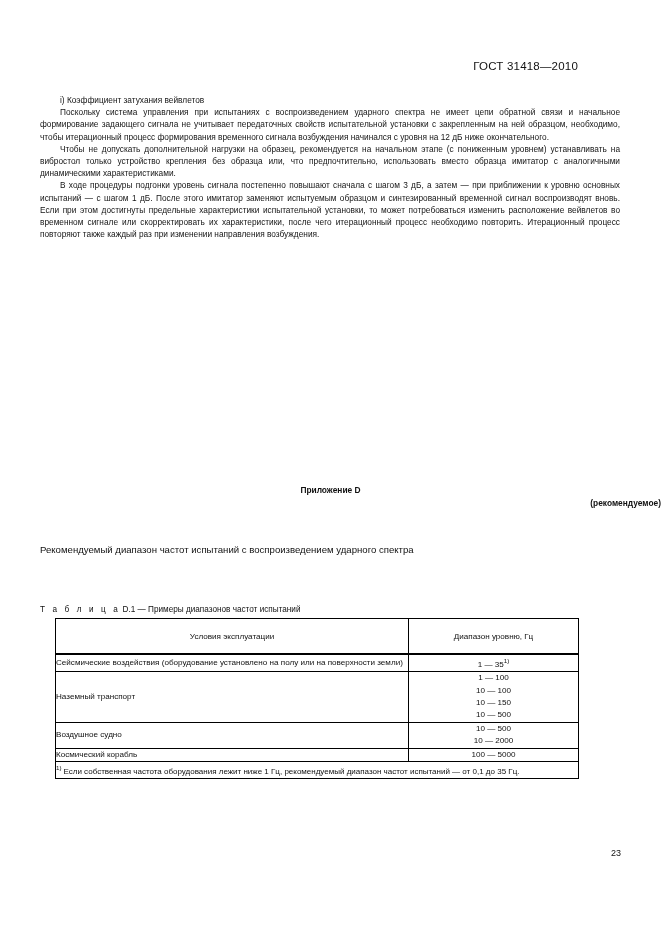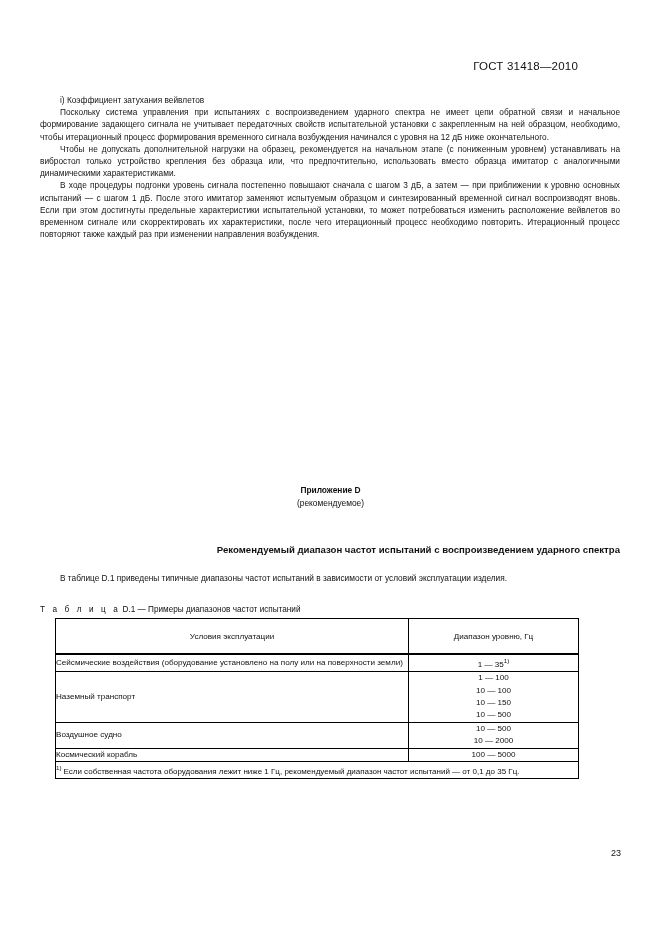--- a/index.html
+++ b/index.html
@@ -54,29 +54,29 @@
   .annex {
     position: absolute;
     left: 0;
     right: 0;
     top: 484px;
     text-align: center;
     font-size: 8.4px;
     font-weight: bold;
     line-height: 12.6px;
   }
-  .annex .line2 { font-weight: normal; }
+  .annex .line2 { font-weight: bold; text-align: right; }
   .annex-title {
     position: absolute;
     left: 40px;
     width: 580px;
     top: 543px;
-    text-align: right;
+    text-align: left;
     font-size: 9.6px;
-    font-weight: bold;
+    font-weight: normal;
     line-height: 14px;
   }
   .after-title {
     position: absolute;
     left: 40px;
     width: 580px;
     top: 572px;
     font-size: 8.3px;
     line-height: 12.2px;
     text-align: justify;
@@ -164,21 +164,20 @@
     <p class="body-text">В ходе процедуры подгонки уровень сигнала постепенно повышают сначала с шагом 3 дБ, а затем — при приближении к уровню основных испытаний — с шагом 1 дБ. После этого имитатор заменяют испытуемым образцом и синтезированный временной сигнал воспроизводят вновь. Если при этом достигнуты предельные характеристики испытательной установки, то может потребоваться изменить расположение вейвлетов во временном сигнале или скорректировать их характеристики, после чего итерационный процесс необходимо повторить. Итерационный процесс повторяют также каждый раз при изменении направления возбуждения.</p>
   </div>
 
   <div class="annex">
     <div>Приложение D</div>
     <div class="line2">(рекомендуемое)</div>
   </div>
 
   <div class="annex-title">Рекомендуемый диапазон частот испытаний с воспроизведением ударного спектра</div>
 
-  <div class="after-title">В таблице D.1 приведены типичные диапазоны частот испытаний в зависимости от условий эксплуатации изделия.</div>
 
   <div class="table-caption">
     <span class="sp">Т а б л и ц а</span><span>  D.1 — Примеры диапазонов частот испытаний</span>
   </div>
 
   <table class="tbl">
     <colgroup>
       <col class="col-a">
       <col class="col-b">
     </colgroup>

